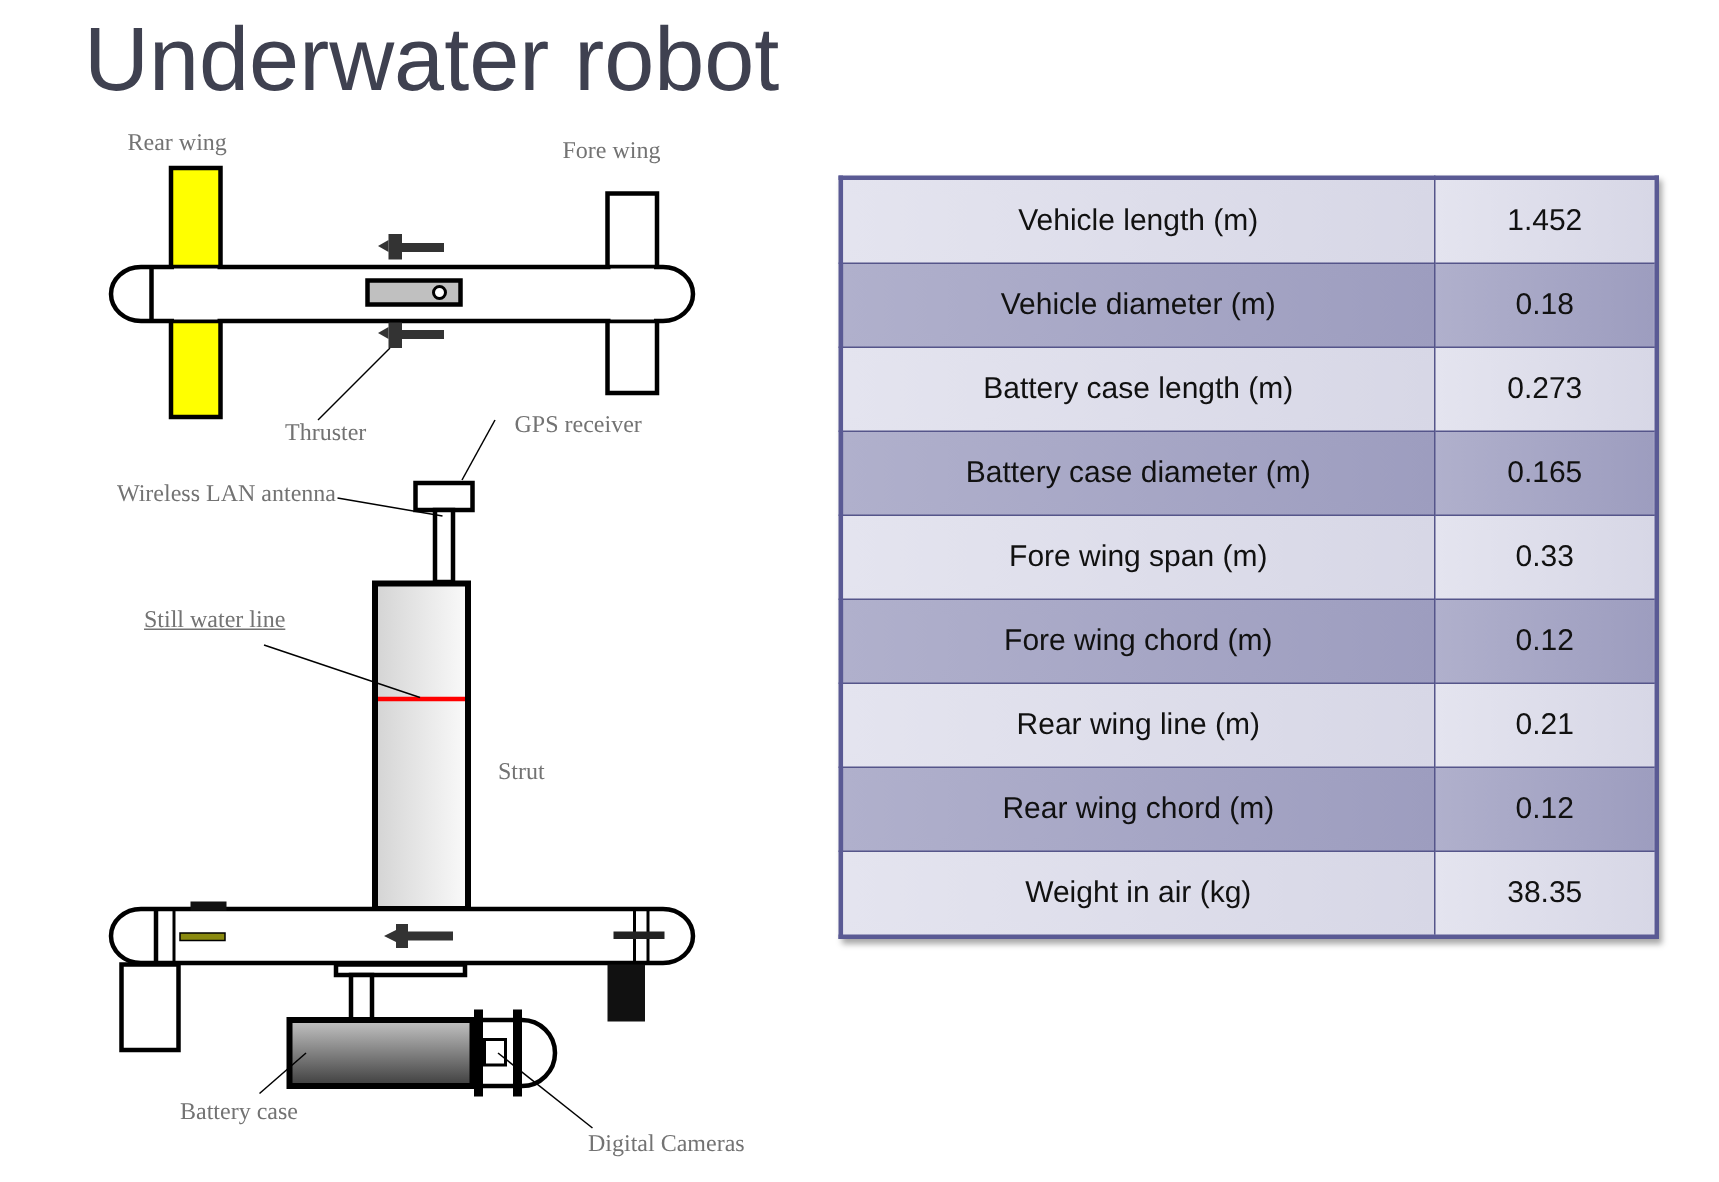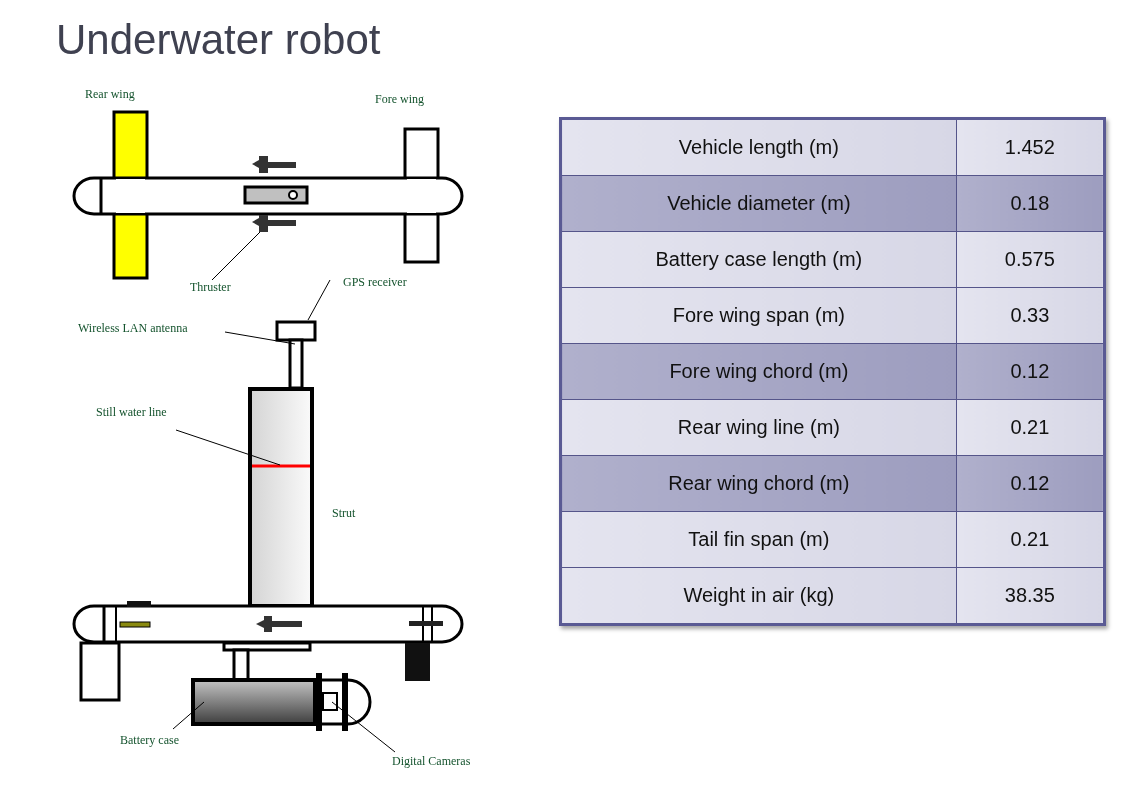--- a/index.html
+++ b/index.html
@@ -1,20 +1,20 @@
 <!DOCTYPE html>
 <html><head>
 <meta charset="utf-8">
 <style>
   html, body { margin:0; padding:0; background:#ffffff; }
   body { width:1146px; height:788px; position:relative; overflow:hidden; font-family:"Liberation Sans", sans-serif; }
-  .title { position:absolute; left:56px; top:2px; font-size:42px; color:#3f4150; font-family:"Liberation Sans", sans-serif; letter-spacing:0px; line-height:76px; }
+  .title { position:absolute; left:56px; top:2px; font-size:60px; color:#3f4150; font-family:"Liberation Sans", sans-serif; letter-spacing:0px; line-height:76px; }
   .diagram { position:absolute; left:0; top:80px; width:540px; height:708px; }
   .diagram svg { position:absolute; left:0; top:0; }
-  .lbl { position:absolute; font-family:"Liberation Serif", serif; font-size:12px; color:#14532d; white-space:nowrap; }
+  .lbl { position:absolute; font-family:"Liberation Serif", serif; font-size:16px; color:#737373; white-space:nowrap; }
   .spec-table { position:absolute; left:559px; top:117px; width:547px; border-collapse:collapse; border:3px solid #5a5a94; box-shadow:2px 3px 4px rgba(0,0,0,0.35); }
   .spec-table td { border:1px solid #55558a; height:55px; font-size:20px; color:#111; text-align:center; padding:0; font-family:"Liberation Sans", sans-serif; }
   .spec-table td.k { width:396px; }
   .spec-table td.v { width:147px; }
   .spec-table tr.odd td { background:linear-gradient(90deg,#e4e4ef 0%,#d7d7e6 100%); }
   .spec-table tr.even td { background:linear-gradient(90deg,#b0b0cc 0%,#9d9dbf 100%); }
 </style>
 </head>
 <body>
 
@@ -120,58 +120,58 @@
       <line x1="173" y1="649" x2="204" y2="622" stroke="#000" stroke-width="1"></line>
       <line x1="332" y1="622" x2="395" y2="672" stroke="#000" stroke-width="1"></line>
     </g>
   </svg>
 
   <span class="lbl" style="left:85px; top:7px;">Rear wing</span>
   <span class="lbl" style="left:375px; top:12px;">Fore wing</span>
   <span class="lbl" style="left:190px; top:200px;">Thruster</span>
   <span class="lbl" style="left:343px; top:195px;">GPS receiver</span>
   <span class="lbl" style="left:62px; top:241px;margin-left:16px;">Wireless LAN antenna</span>
-  <span class="lbl" style="left:96px; top:325px;">Still water line</span>
+  <span class="lbl" style="left:96px; top:325px;text-decoration:underline;">Still water line</span>
   <span class="lbl" style="left:332px; top:426px;">Strut</span>
   <span class="lbl" style="left:120px; top:653px;">Battery case</span>
   <span class="lbl" style="left:361px; top:674px;margin-left:31px;">Digital Cameras</span>
 </div>
 
 <table class="spec-table">
   <tbody id="spec-body">
       <tr class="odd">
         <td class="k">Vehicle length (m)</td>
         <td class="v">1.452</td>
       </tr>
       <tr class="even">
         <td class="k">Vehicle diameter (m)</td>
         <td class="v">0.18</td>
       </tr>
       <tr class="odd">
         <td class="k">Battery case length (m)</td>
-        <td class="v">0.575</td>
+        <td class="v">0.273</td>
+      </tr>
+      <tr class="even">
+        <td class="k">Battery case diameter (m)</td>
+        <td class="v">0.165</td>
       </tr>
       <tr class="odd">
         <td class="k">Fore wing span (m)</td>
         <td class="v">0.33</td>
       </tr>
       <tr class="even">
         <td class="k">Fore wing chord (m)</td>
         <td class="v">0.12</td>
       </tr>
       <tr class="odd">
         <td class="k">Rear wing line (m)</td>
         <td class="v">0.21</td>
       </tr>
       <tr class="even">
         <td class="k">Rear wing chord (m)</td>
         <td class="v">0.12</td>
       </tr>
       <tr class="odd">
-        <td class="k">Tail fin span (m)</td>
-        <td class="v">0.21</td>
-      </tr>
-      <tr class="odd">
         <td class="k">Weight in air (kg)</td>
         <td class="v">38.35</td>
       </tr>
     </tbody>
 </table>
 
 </body></html>

